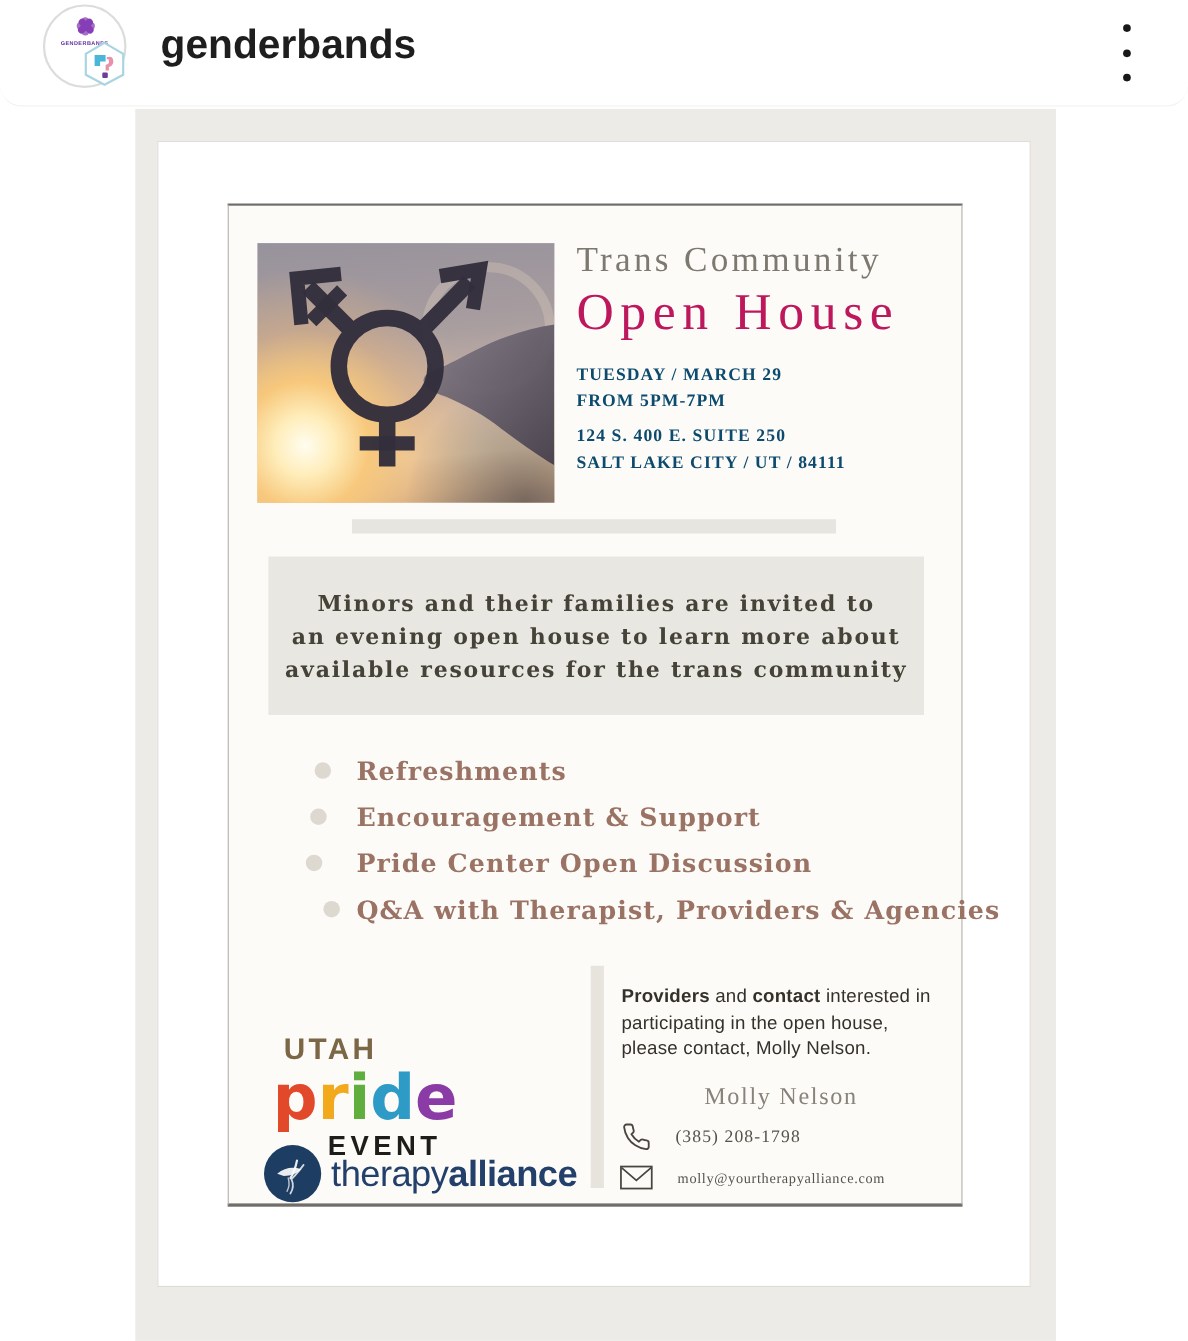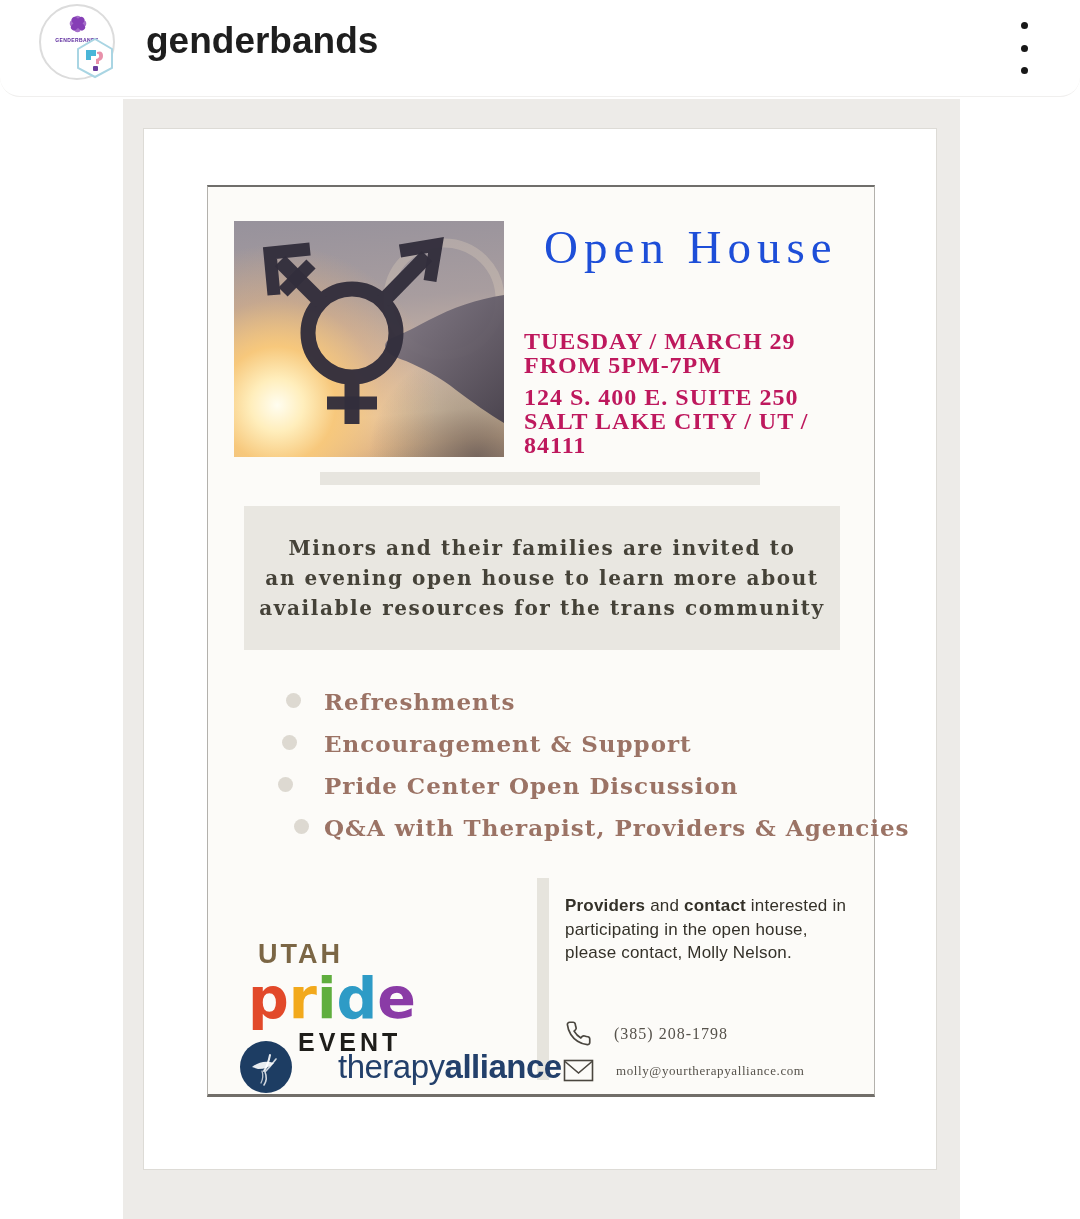--- a/index.html
+++ b/index.html
@@ -32,23 +32,23 @@
   .photo{position:absolute;left:26px;top:34px;width:270px;height:236px;overflow:hidden;
     background:
       radial-gradient(circle at 90% 100%, rgba(55,50,60,.55) 0%, rgba(55,50,60,0) 32%),
       radial-gradient(circle at 16% 78%, #fffdf0 0%, #ffeebc 9%, #f7c87c 20%, rgba(242,184,120,.4) 36%, rgba(230,190,150,0) 55%),
       linear-gradient(175deg,#97929c 0%,#a89d9f 35%,#c9b3a4 60%,#e6cfae 80%,#d9b993 92%,#c1a384 100%);}
   .photo svg{position:absolute;left:0;top:0;}
 
   
   .headline{position:absolute;left:316px;top:30px;width:345px;font-family:"Liberation Serif",serif;}
   .t1{font-size:32px;color:#7d7970;letter-spacing:3px;}
-  .t2{font-size:47px;color:#1d4ed8;letter-spacing:6px;margin-top:3px;margin-left:20px;}
-  .meta{position:absolute;font-family:"Liberation Serif",serif;font-weight:bold;color:#be185d;
-        font-size:24px;letter-spacing:1px;line-height:24px;}
+  .t2{font-size:47px;color:#be185d;letter-spacing:6px;margin-top:3px;}
+  .meta{position:absolute;font-family:"Liberation Serif",serif;font-weight:bold;color:#0c4a6e;
+        font-size:16px;letter-spacing:1px;line-height:24px;}
   .datetime{left:316px;top:142px;}
   .location{left:316px;top:198px;}
 
   .bar-divider{position:absolute;left:112px;top:285px;width:440px;height:13px;background:#e7e5df;}
 
   
   .invite-box{position:absolute;left:36px;top:319px;width:596px;height:144px;background:#e9e7e1;
         box-sizing:border-box;padding-top:27px;text-align:center;
         font-family:"DejaVu Serif",serif;font-weight:bold;font-size:20px;letter-spacing:1.6px;
         color:#454238;line-height:30px;}
@@ -79,21 +79,21 @@
   .email-row{left:355px;top:872px;font-size:13px;letter-spacing:.6px;}
   .c-row .ic{margin-right:22px;display:inline-flex;}
 
   
   .pride-logo{position:absolute;left:40px;top:754px;width:240px;line-height:1;}
   .utah{font-size:27px;font-weight:bold;letter-spacing:3px;color:#7b6645;margin-left:10px;}
   .pride-word{font-family:"DejaVu Sans",sans-serif;font-size:57px;font-weight:bold;
         letter-spacing:0px;margin-top:2px;}
   .pl0{color:#e2492a;} .pl1{color:#f2a91c;} .pl2{color:#5fae3e;} .pl3{color:#2e9bc6;} .pl4{color:#8a3ba6;}
   .center{font-size:25px;font-weight:bold;letter-spacing:4px;color:#1e1d1a;margin-left:50px;margin-top:3px;}
-  .ta-logo{position:absolute;left:32px;top:854px;display:flex;align-items:center;gap:37px;}
+  .ta-logo{position:absolute;left:32px;top:854px;display:flex;align-items:center;}
   .ta-circle{width:52px;height:52px;border-radius:50%;background:#1d3d63;position:relative;flex:none;}
   .ta-text{margin-left:9px;font-size:33px;color:#23406b;letter-spacing:-.5px;}
   .ta-text b{font-weight:bold;}
 </style>
 </head>
 <body>
 
 <div class="screen">
 
   <header class="header">
@@ -151,20 +151,21 @@
         <g stroke="#322e3c" stroke-width="13" fill="none" opacity="0.96">
           <polyline points="166,30 202,24 196,60"></polyline>
           <polyline points="40,74 36,32 76,28"></polyline>
           <line x1="49" y1="71" x2="77" y2="43"></line>
           <line x1="93" y1="182" x2="143" y2="182"></line>
         </g>
       </svg>
     </div>
 
     <div class="headline">
+      <div class="t1">Trans Community</div>
       <div class="t2">Open House</div>
     </div>
 
     <div class="meta datetime">
       <div>TUESDAY / MARCH 29</div>
       <div>FROM 5PM-7PM</div>
     </div>
 
     <div class="meta location">
       <div>124 S. 400 E. SUITE 250</div>
@@ -185,20 +186,21 @@
       <li>Pride Center Open Discussion</li>
       <li>Q&amp;A with Therapist, Providers &amp; Agencies</li>
     </ul>
 
     <div class="vbar"></div>
 
     <div class="note">
       <b>Providers</b><span> and </span><b>contact</b><span> interested in participating in the open house, please contact, Molly Nelson.</span>
     </div>
 
+    <div class="molly">Molly Nelson</div>
 
     <div class="c-row phone-row">
       <span class="ic">
         <svg width="27" height="27" viewBox="0 0 24 24" fill="none" stroke="#4a463f" stroke-width="1.5">
           <path d="M22 16.92v3a2 2 0 0 1-2.18 2 19.79 19.79 0 0 1-8.63-3.07 19.5 19.5 0 0 1-6-6 19.79 19.79 0 0 1-3.07-8.67A2 2 0 0 1 4.11 2h3a2 2 0 0 1 2 1.72 12.84 12.84 0 0 0 .7 2.81 2 2 0 0 1-.45 2.11L8.09 9.91a16 16 0 0 0 6 6l1.27-1.27a2 2 0 0 1 2.11-.45 12.84 12.84 0 0 0 2.81.7A2 2 0 0 1 22 16.92z"></path>
         </svg>
       </span>
       <span>(385) 208-1798</span>
     </div>
 

